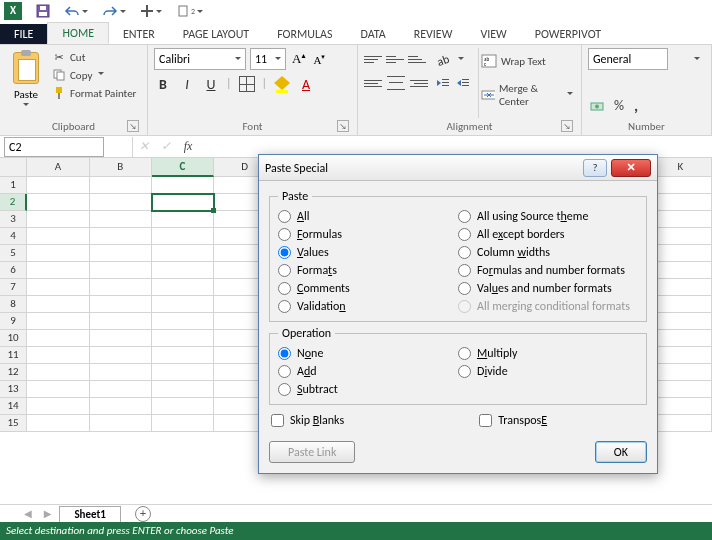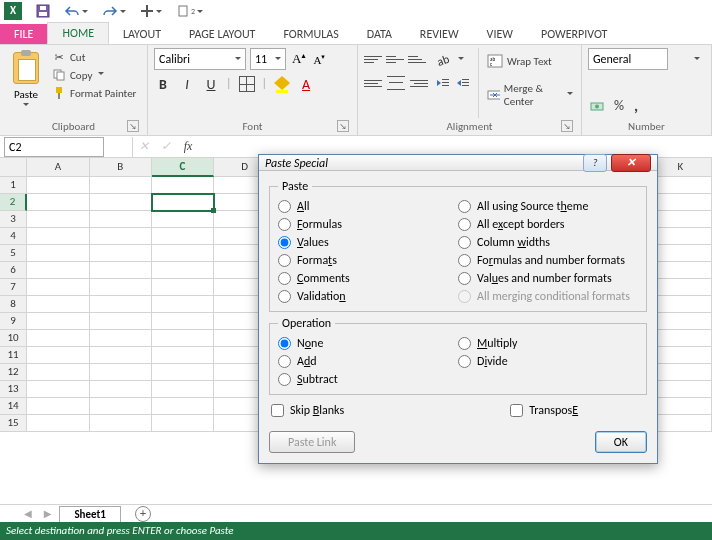--- a/index.html
+++ b/index.html
@@ -8,21 +8,21 @@
   
   .qat { height: 22px; background: #fff; display: flex; align-items: center; padding: 0 4px; gap: 14px; border-bottom: 1px solid #fff; }
   .qat .xl-icon { width: 18px; height: 18px; background: #217346; color: #fff; font-size: 11px; font-weight: bold; text-align: center; line-height: 18px; }
   .qat-item { color: #444; font-size: 14px; display: flex; align-items: center; cursor: pointer; }
   .qat-item small { font-size: 8px; margin-left: 1px; color: #666; }
   .qat-dd::after{ content:""; display:inline-block; border:3px solid transparent; border-top-color:#555; margin-left:2px; transform:translateY(2px);}
 
   
   .tabs { height: 22px; display: flex; align-items: flex-end; padding-left: 0; background: #fff; }
   .tab { padding: 3px 14px 3px 14px; font-size: 12px; color: #444; cursor: pointer; }
-  .tab.file { background: #ec4899; color: #fff; padding: 3px 14px; }
+  .tab.file { background: #0f172a; color: #fff; padding: 3px 14px; }
   .tab.active { color: #217346; border: 1px solid #d4d4d4; border-bottom: 1px solid #f1f1f1; background: #f1f1f1; text-align: center; }
 
   
   .ribbon { height: 92px; background: #f1f1f1; border-top: 1px solid #d4d4d4; border-bottom: 1px solid #d4d4d4; display: flex; }
   .group { border-right: 1px solid #d4d4d4; padding: 3px 6px 0 6px; display: flex; flex-direction: column; height: 100%; }
   .group-body { flex: 1; display: flex; }
   .group-label { text-align: center; font-size: 11px; color: #666; padding: 2px 0; position: relative; }
   .group-label .launcher { position:absolute; right:2px; bottom:3px; width:12px; height:12px; border:1px solid #aaa; font-size:8px; line-height:10px; text-align:center; color:#666; cursor:pointer;}
   .big-btn { display: flex; flex-direction: column; align-items: center; width: 40px; cursor:pointer; }
   .paste-clip { width: 26px; height: 32px; background: #f6c76b; border: 1px solid #c9a33a; border-radius: 3px; position: relative; margin-top: 4px;}
@@ -74,33 +74,33 @@
   .sheet-tabs{position:absolute; left:0; right:0; bottom:18px; height:18px; background:#fff; border-top:1px solid #d4d4d4; display:flex; align-items:center; padding-left:20px; gap:4px;}
   .stab-nav{color:#aaa; cursor:pointer; font-size:10px; padding:0 4px;}
   .stab{padding:1px 14px; font-size:11px; border:1px solid #aaa; border-bottom:none; background:#fff; position:relative; cursor:pointer;}
   .stab.active{font-weight:600; border-bottom:2px solid #217346; bottom:-1px;}
   .new-s{width:16px;height:16px;border:1px solid #888;border-radius:50%; text-align:center; line-height:13px; font-size:12px; color:#555; cursor:pointer; margin-left:10px;}
 
   .status{position:absolute; left:0; right:0; bottom:0; height:18px; background:#217346; color:#fff; font-size:11px; padding:2px 6px; font-style:italic;}
 
   
   .dialog{position:absolute; left:258px; top:154px; width:400px; background:#f1f1f1; border:1px solid #5a7fb0; box-shadow:0 3px 12px rgba(0,0,0,.35);}
-  .titlebar{height:16px; background:linear-gradient(#fdfdfd,#e8e8e8); border-bottom:1px solid #c0c0c0; display:flex; align-items:center; padding:7px 6px; font-size:12px;font-style:italic;}
+  .titlebar{height:26px; background:linear-gradient(#fdfdfd,#e8e8e8); border-bottom:1px solid #c0c0c0; display:flex; align-items:center; padding:7px 6px; font-size:12px;}
   .titlebar .ttl{flex:1;}
   .tbtn{width:24px;height:18px;border:1px solid #8ea8c6; background:linear-gradient(#f3f7fc,#d2e1f2); border-radius:3px; text-align:center; font-size:11px; line-height:16px; color:#333; cursor:pointer; margin-left:4px;}
   .tbtn.close{background:linear-gradient(#f26a5e,#c9302c); color:#fff; border-color:#8a211c; width:40px; font-weight:bold;}
   .dlg-body{padding:4px 10px 4px 10px;}
   fieldset{border:1px solid #c0c0c0; padding:6px 8px 8px 8px; margin-top:4px;}
   legend{font-size:12px; padding:0 4px;}
   .two-col{display:flex;}
   .two-col>div{flex:1; display:flex; flex-direction:column; gap:4px;}
   .opt{display:flex; align-items:center; gap:6px; font-size:12px; cursor:pointer;}
   .opt input{margin:0;}
   .opt.dis{color:#999;}
-  .chk-row{display:flex; gap:56px; padding:8px 2px 2px 2px;}
+  .chk-row{display:flex; gap:25px; padding:8px 2px 2px 2px;}
   .btn-row{display:flex; justify-content:space-between; align-items:center; padding:8px 10px 10px 10px;}
   .pbtn{padding:3px 18px; font-size:12px; border:1px solid #8a8a8a; background:linear-gradient(#fdfdfd,#e4e4e4); border-radius:3px; cursor:pointer;}
   .pbtn:disabled{color:#999; cursor:default;text-align:center;}
   .pbtn.def{border:1px solid #3c7fb1; box-shadow:0 0 0 1px #a8d1f0 inset;}
   u.hk{text-decoration:underline;}
 </style>
 </head>
 <body>
 
 <div class="qat">
@@ -132,21 +132,21 @@
     <svg width="14" height="14">
         <rect x="3" y="2" width="8" height="10" fill="#fff" stroke="#777"></rect>
       </svg>
       <small>2</small>
   </div>
 </div>
 
 <div class="tabs">
   <div class="tab file">FILE</div>
   <div class="tab active">HOME</div>
-  <div class="tab">LAYOUT</div>
+  <div class="tab">ENTER</div>
   <div class="tab">PAGE LAYOUT</div>
   <div class="tab">FORMULAS</div>
   <div class="tab">DATA</div>
   <div class="tab">REVIEW</div>
   <div class="tab">VIEW</div>
   <div class="tab">POWERPIVOT</div>
 </div>
 
 <div class="ribbon">
 
@@ -265,21 +265,21 @@
           <div class="mini">
               <svg width="14" height="14">
                 <path d="M1 7 L5 4 L5 10 Z" fill="#3b70b7"></path>
                 <rect x="6" y="3" width="7" height="1" fill="#555"></rect>
                 <rect x="6" y="6" width="7" height="1" fill="#555"></rect>
                 <rect x="6" y="9" width="7" height="1" fill="#555"></rect>
               </svg>
             </div>
         </div>
       </div>
-      <div class="col" style="border-left:1px solid #d4d4d4; margin-left:6px; padding-left:6px; gap:10px; padding-top:4px;">
+      <div class="col" style="border-left:1px solid #d4d4d4; margin-left:6px; padding-left:0; gap:10px; padding-top:4px;">
         <div class="mini">
             <svg width="16" height="14">
               <rect x="1" y="1" width="14" height="12" fill="#fff" stroke="#888"></rect>
               <text x="3" y="7" font-size="5">ab</text>
               <text x="3" y="12" font-size="5">c</text>
             </svg>
             <span>Wrap Text</span>
           </div>
         <div class="mini">
             <svg width="16" height="14">

